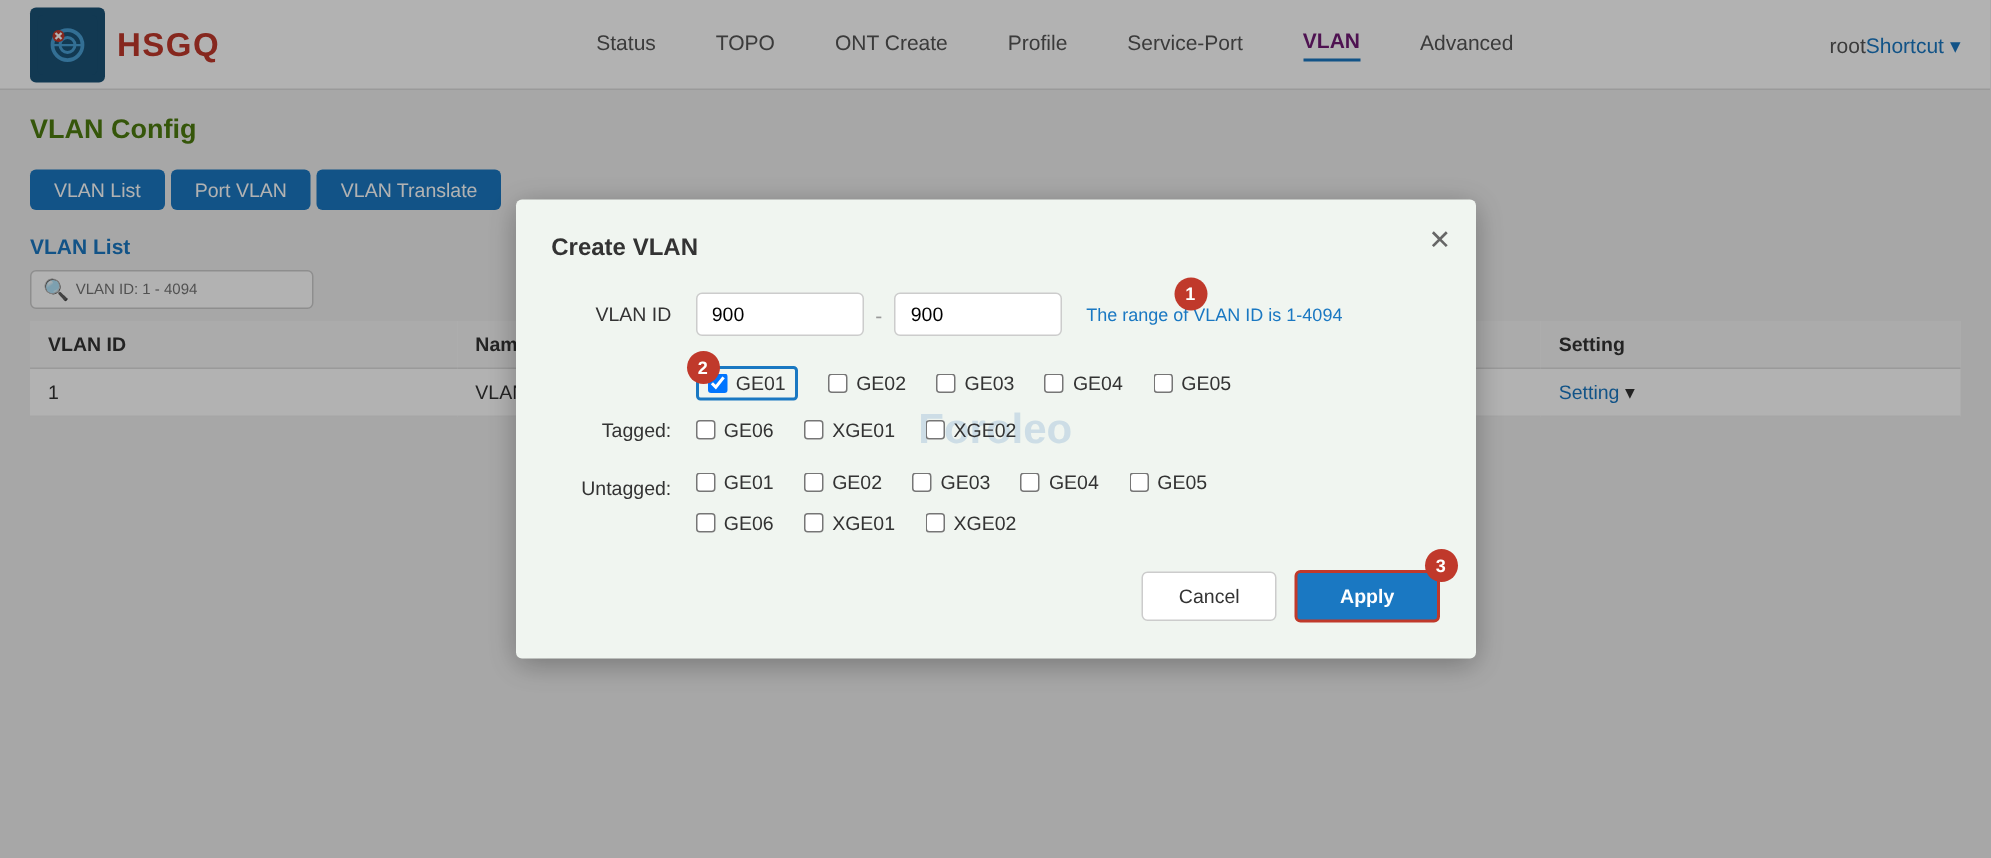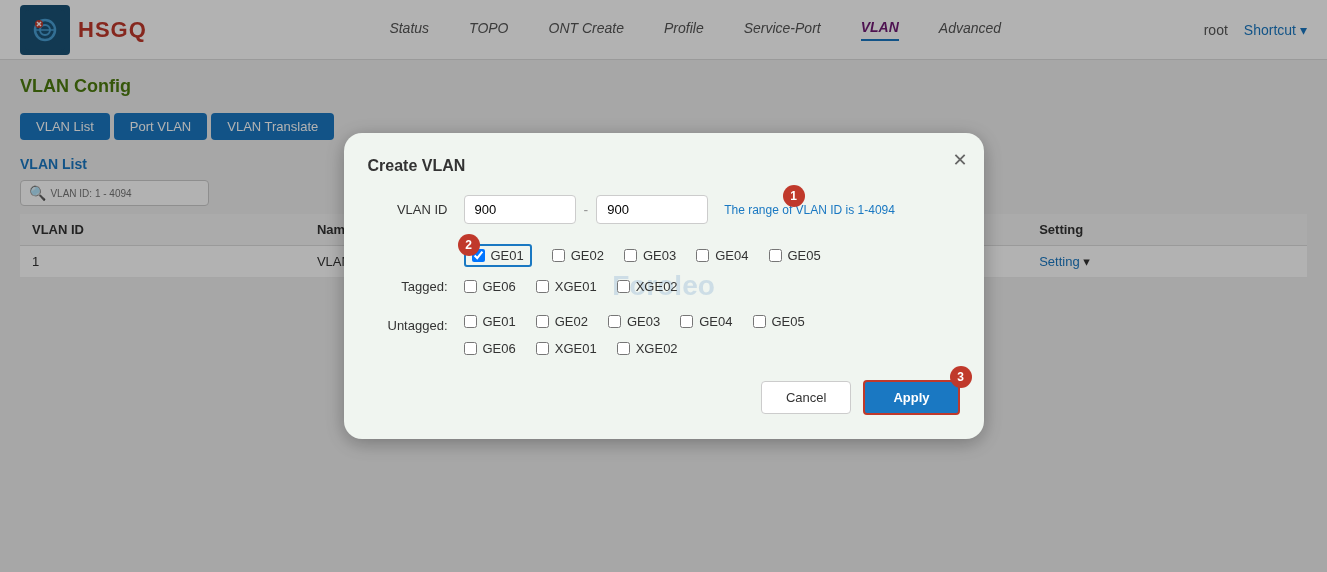--- a/index.html
+++ b/index.html
@@ -36,38 +36,37 @@
       font-weight: bold;
       color: #c0392b;
       letter-spacing: 1px;
     }
     .nav-links {
       display: flex;
       align-items: center;
       flex: 1;
       justify-content: center;
       gap: 40px;
-      font-style: italic;
     }
     .nav-link {
       color: #555;
       text-decoration: none;
       font-size: 14px;
       cursor: pointer;
       padding-bottom: 4px;
     }
     .nav-link.active {
       color: #701a75;
       font-weight: bold;
       border-bottom: 2px solid #1a78c2;
     }
     .nav-right {
       display: flex;
       align-items: center;
-      gap: 16px;
+      gap: 0;
       margin-left: auto;
     }
     .nav-right .root-link { color: #555; font-size: 14px; }
     .nav-right .shortcut-link { color: #1a78c2; font-size: 14px; display: flex; align-items: center; gap: 4px; }
 
     
     .page-content {
       padding: 16px 20px;
       position: relative;
     }
@@ -147,21 +146,21 @@
       background: rgba(0,0,0,0.3);
       display: flex;
       align-items: center;
       justify-content: center;
       z-index: 100;
     }
 
     
     .dialog {
       background: #f0f5f0;
-      border-radius: 18px;
+      border-radius: 4px;
       width: 640px;
       padding: 24px;
       position: relative;
       box-shadow: 0 4px 20px rgba(0,0,0,0.3);
     }
     .dialog-title {
       font-size: 16px;
       font-weight: bold;
       color: #333;
       margin-bottom: 20px;

